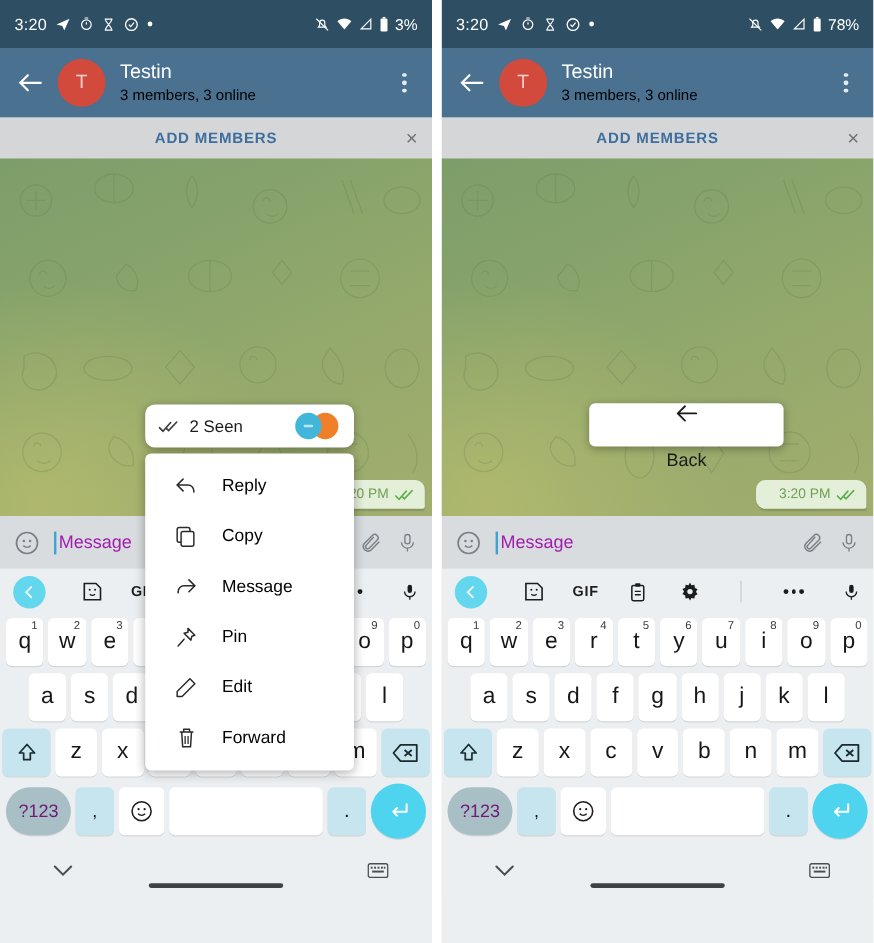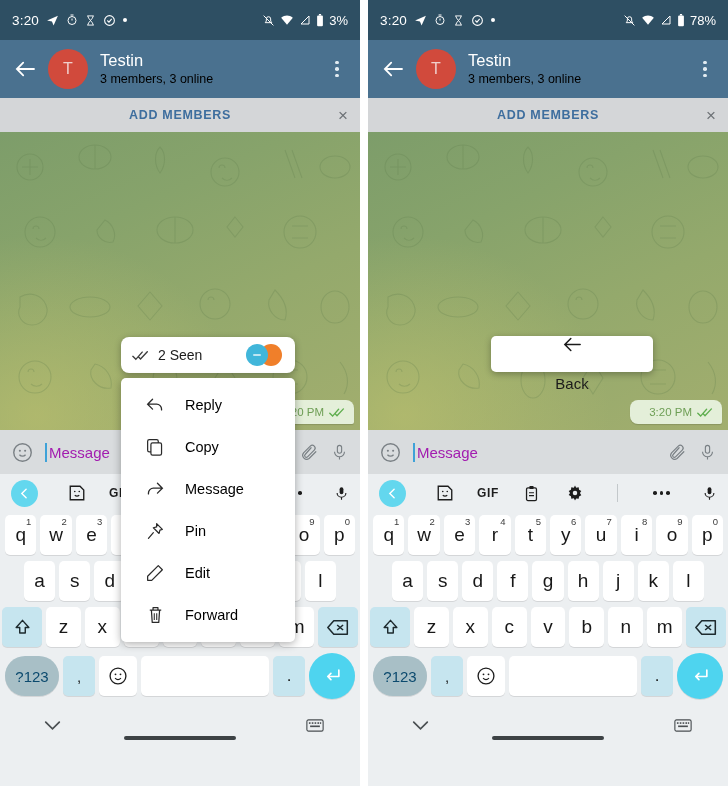--- a/index.html
+++ b/index.html
@@ -114,21 +114,21 @@
   .key .num {
     position: absolute; top: 1px; right: 5px; font-size: 9.5px; color: #3c3c3c;
   }
   .key.fn { background: #c6e5ef; flex: 0 0 40px; }
   .row3 { padding-left: 0; padding-right: 0; }
   .row2pad { padding-left: 22px; padding-right: 22px; }
 
   .krow.bottom { align-items: center; gap: 4px; }
   .key.sym {
     background: #a8bfc6; border-radius: 20px; flex: 0 0 54px; height: 40px;
-    font-size: 15px; color: #0c4a6e;
+    font-size: 15px; color: #701a75;
   }
   .key.comma { background: #c6e5ef; flex: 0 0 32px; font-size: 15px; }
   .key.emo   { background: #ffffff; flex: 0 0 38px; }
   .key.space { background: #ffffff; flex: 1 1 auto; }
   .key.period{ background: #c6e5ef; flex: 0 0 32px; font-size: 17px; }
   .key.enter {
     background: #4ed4ef; border-radius: 50%; flex: 0 0 46px; height: 46px; color: #fff;
   }
 
   .navbar {

